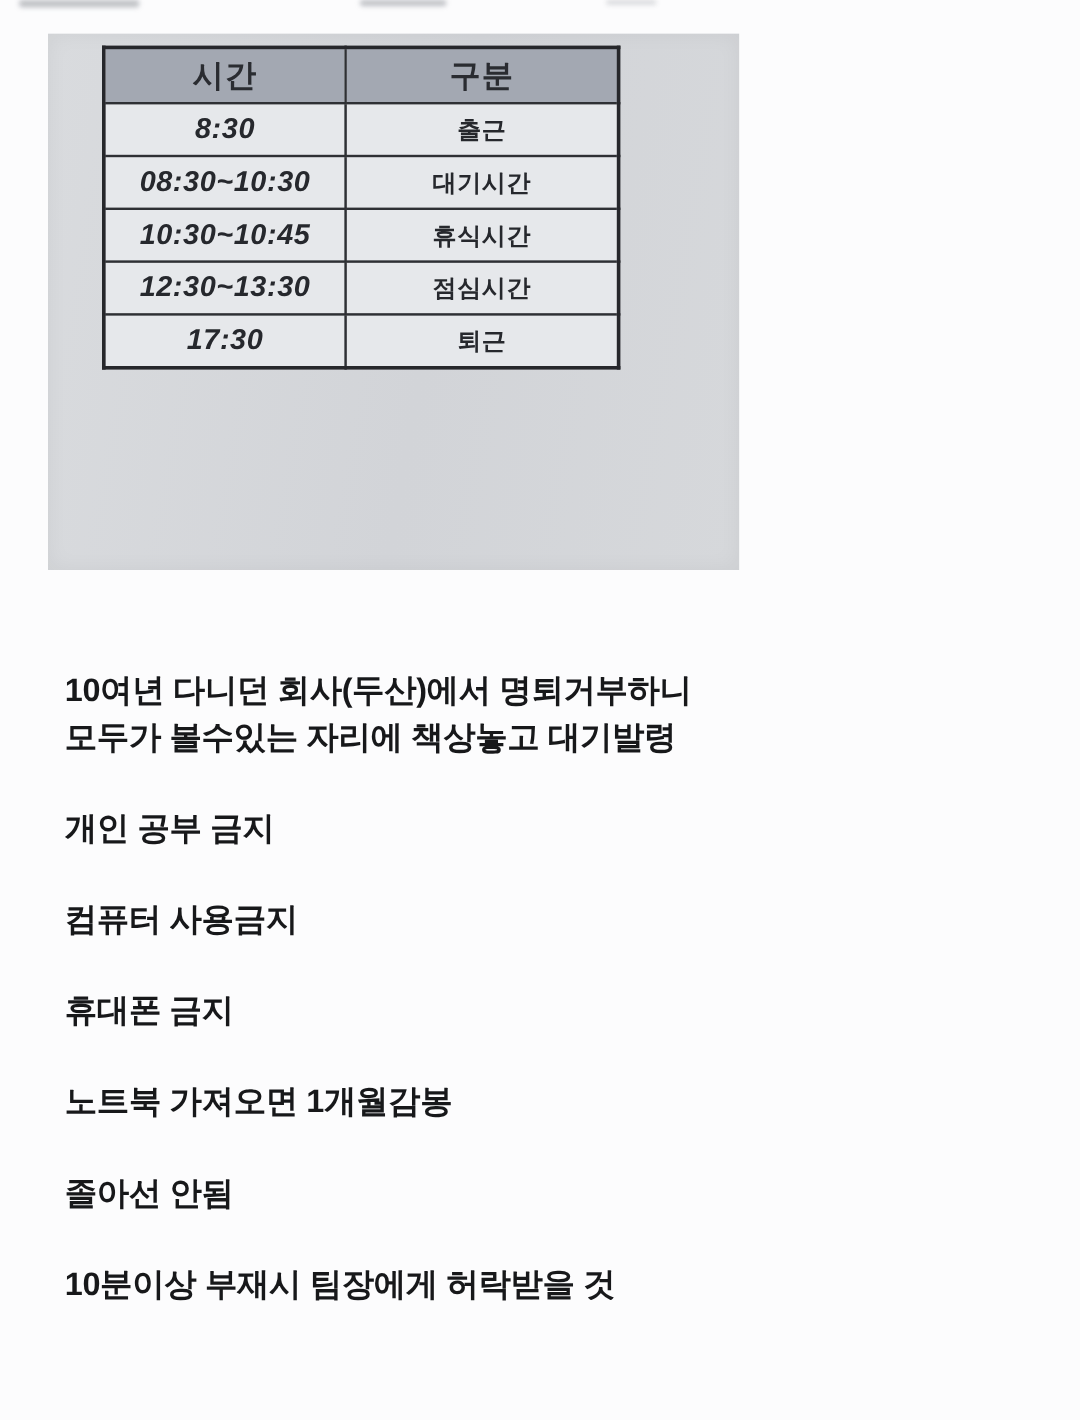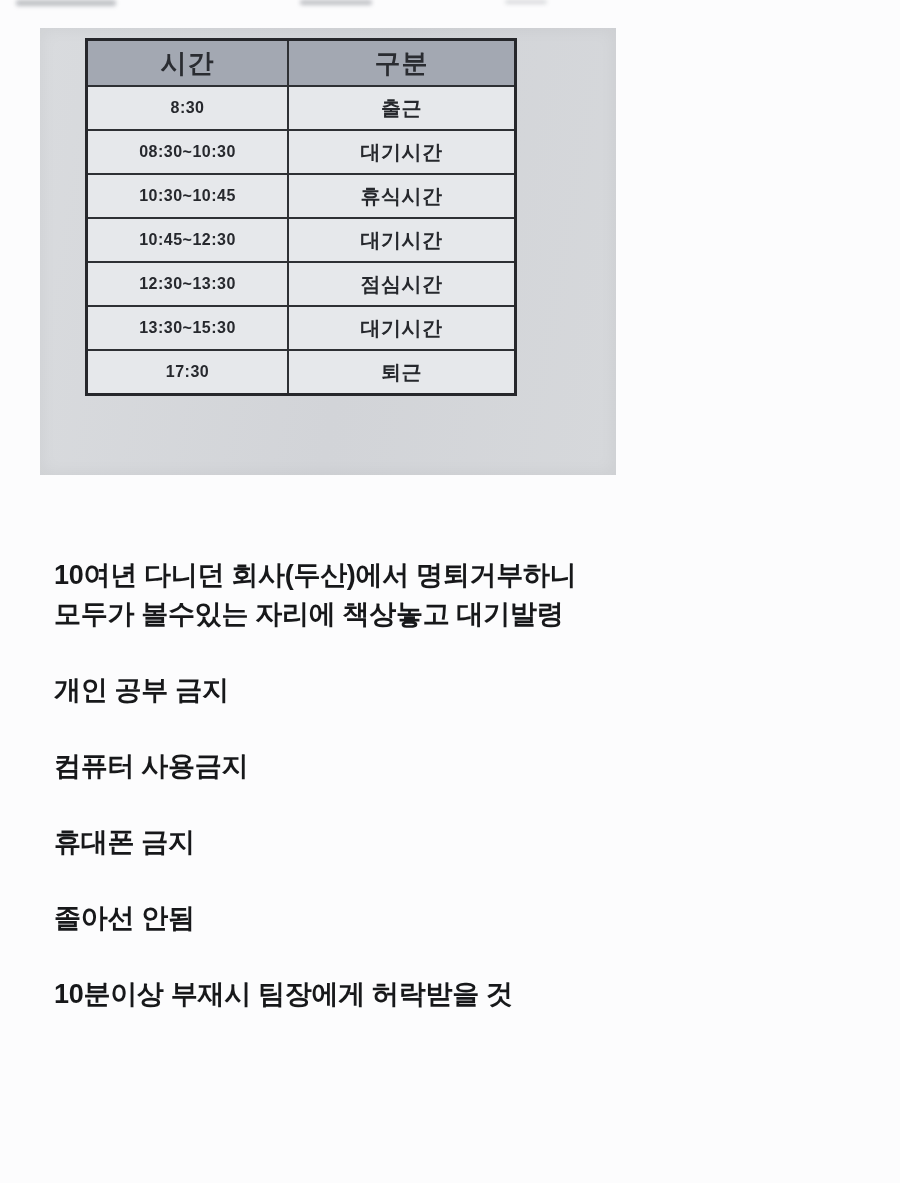--- a/index.html
+++ b/index.html
@@ -68,21 +68,22 @@
   }
   table.schedule td {
     height: 42px;
     background: #e6e8eb;
     color: #26282d;
     font-size: 20px;
     font-weight: 700;
     letter-spacing: 0.5px;
   }
   table.schedule tr td:first-child {
-    font-size: 16px;
+    font-size: 24px;
+    font-style: italic;
   }
 
   
   .notes {
     position: absolute;
     left: 42px;
     top: 556px;
     width: 830px;
     color: #17181a;
     font-size: 27px;
@@ -118,41 +119,34 @@
           </tr>
           <tr>
             <td>08:30~10:30</td>
             <td>대기시간</td>
           </tr>
           <tr>
             <td>10:30~10:45</td>
             <td>휴식시간</td>
           </tr>
           <tr>
-            <td>10:45~12:30</td>
-            <td>대기시간</td>
-          </tr>
-          <tr>
             <td>12:30~13:30</td>
             <td>점심시간</td>
-          </tr>
-          <tr>
-            <td>13:30~15:30</td>
-            <td>대기시간</td>
           </tr>
           <tr>
             <td>17:30</td>
             <td>퇴근</td>
           </tr>
         </tbody>
     </table>
   </div>
 
   <div class="notes" id="notes">
       <p><span>10여년 다니던 회사(두산)에서 명퇴거부하니</span><br><span>모두가 볼수있는 자리에 책상놓고 대기발령</span></p>
       <p><span>개인 공부 금지</span></p>
       <p><span>컴퓨터 사용금지</span></p>
       <p><span>휴대폰 금지</span></p>
+      <p><span>노트북 가져오면 1개월감봉</span></p>
       <p><span>졸아선 안됨</span></p>
       <p><span>10분이상 부재시 팀장에게 허락받을 것</span></p>
     </div>
 
 </div>
 
 </body></html>

